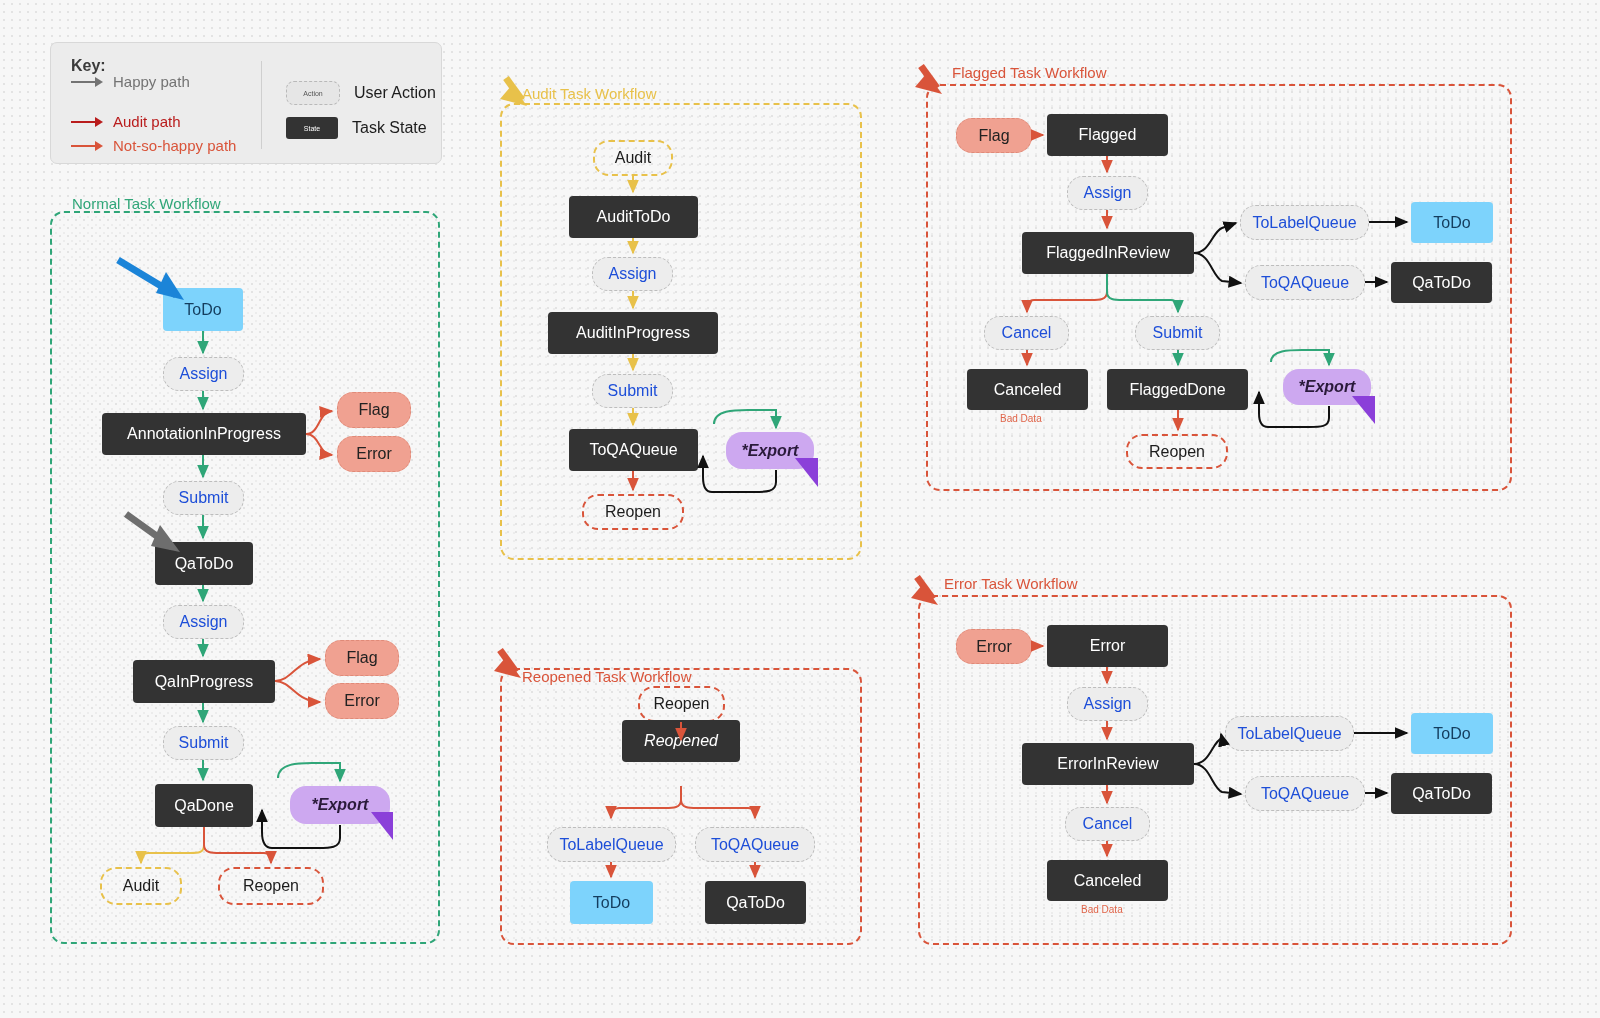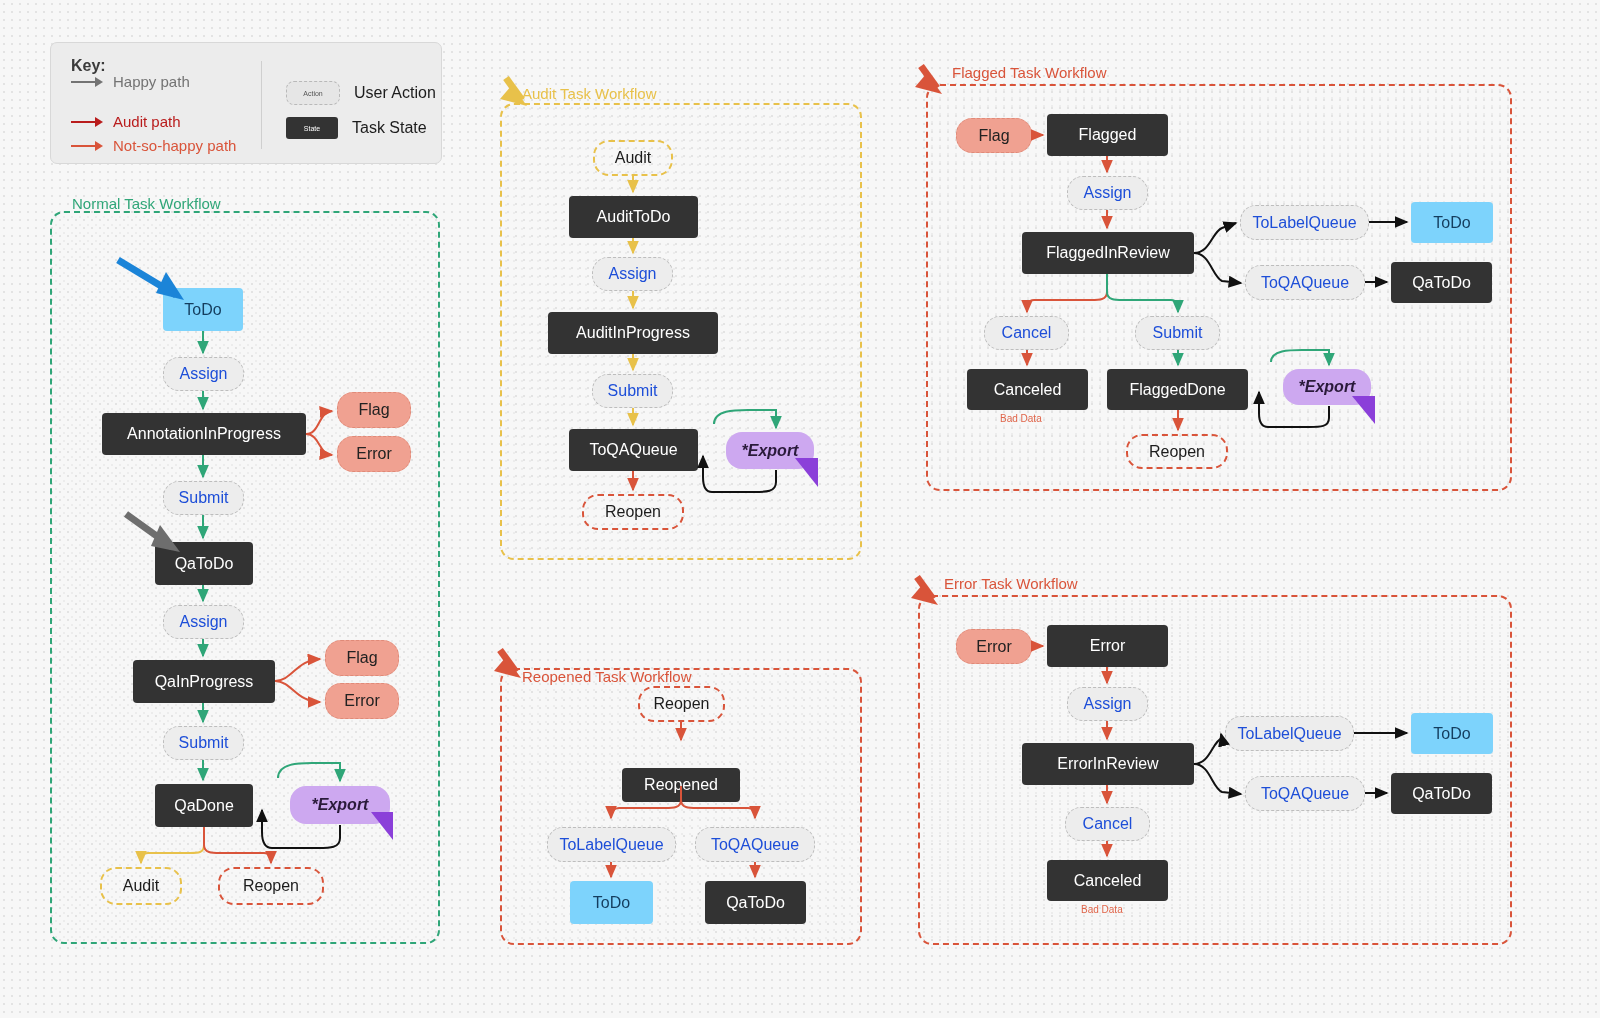--- a/index.html
+++ b/index.html
@@ -111,21 +111,21 @@
 <div class="node state" style="left:548px;top:312px;width:170px;height:42px;">AuditInProgress</div>
 <div class="node action" style="left:592px;top:374px;width:81px;height:34px;">Submit</div>
 <div class="node state" style="left:569px;top:429px;width:129px;height:42px;">ToQAQueue</div>
 <div class="node export" style="left:726px;top:432px;width:88px;height:37px;">*Export</div>
 <div class="node dashed-red" style="left:582px;top:494px;width:102px;height:36px;">Reopen</div>
 
 <div class="panel" style="left:500px;top:668px;width:362px;height:277px;border:2px dashed #d9543a;"></div>
 <div class="panel-title" style="left:522px;top:648px;color:#d9543a;margin-top:20px;">Reopened Task Workflow</div>
 
 <div class="node dashed-red" style="left:638px;top:686px;width:87px;height:36px;">Reopen</div>
-<div class="node state" style="left:622px;top:768px;width:118px;height:34px;">Reopened</div>
+<div class="node state" style="left:622px;top:720px;width:118px;height:42px;font-style:italic;">Reopened</div>
 <div class="node action" style="left:547px;top:827px;width:129px;height:35px;">ToLabelQueue</div>
 <div class="node action" style="left:695px;top:827px;width:120px;height:35px;">ToQAQueue</div>
 <div class="node todo" style="left:570px;top:881px;width:83px;height:43px;">ToDo</div>
 <div class="node state" style="left:705px;top:881px;width:101px;height:43px;">QaToDo</div>
 
 <div class="panel" style="left:926px;top:84px;width:586px;height:407px;border:2px dashed #d9543a;"></div>
 <div class="panel-title" style="left:952px;top:64px;color:#d9543a;">Flagged Task Workflow</div>
 
 <div class="node salmon" style="left:956px;top:118px;width:76px;height:35px;">Flag</div>
 <div class="node state" style="left:1047px;top:114px;width:121px;height:42px;">Flagged</div>

